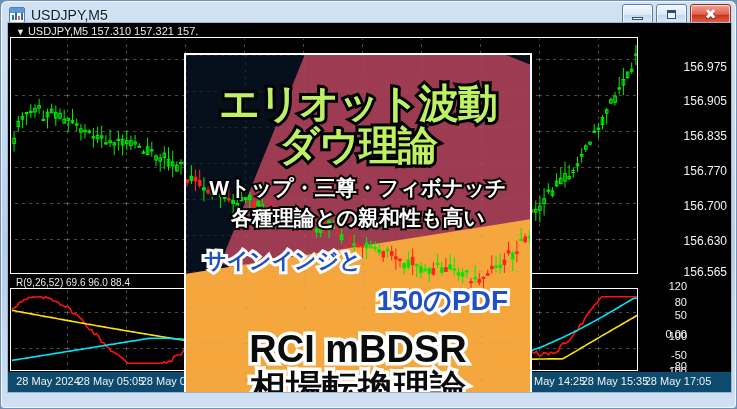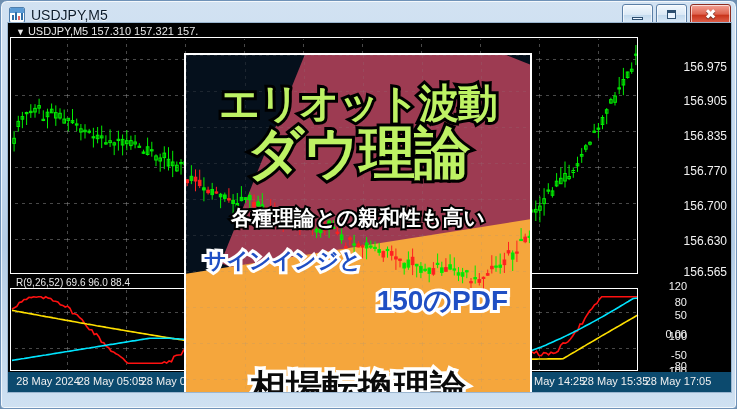--- a/index.html
+++ b/index.html
@@ -828,23 +828,25 @@
               <rect x="442.3" y="35.0" width="2.6" height="5.5" fill="#ff2020" stroke="#ff2020"></rect>
               <line x1="447.7" y1="25.4" x2="447.7" y2="36.8" stroke="#00ef00"></line>
               <rect x="446.4" y="32.2" width="2.6" height="2.1" fill="#0ad60a" stroke="#00ef00"></rect>
               <line x1="451.9" y1="8.0" x2="451.9" y2="28.1" stroke="#ff2020"></line>
               <rect x="450.6" y="17.1" width="2.6" height="1.2" fill="#ff2020" stroke="#ff2020"></rect>
             </g>
         </svg>
 
         <div class="promo-text">
           <div class="pt t-white" style="top:28px;font-size:40px;letter-spacing:-1px;">エリオット波動</div>
-          <div class="pt t-white" style="top:70px;font-size:56px;letter-spacing:-1px;">ダウ理論</div>
+          <div class="pt t-white" style="top:70px;font-size:40px;letter-spacing:-1px;">ダウ理論</div>
+          <div class="pt t-sub" style="top:122px;font-size:21px;">Wトップ・三尊・フィボナッチ</div>
           <div class="pt t-sub" style="top:152px;font-size:21px;">各種理論との親和性も高い</div>
           <div class="pt t-blue" style="top:195px;font-size:22px;text-align:left;padding-left:18px;box-sizing:border-box;">サインインジと</div>
           <div class="pt t-blue" style="top:232px;font-size:28px;text-align:right;padding-right:22px;box-sizing:border-box;">150のPDF</div>
+          <div class="pt t-black" style="top:275px;font-size:38px;">RCI mBDSR</div>
           <div class="pt t-black" style="top:315px;font-size:36px;">相場転換理論</div>
         </div>
       </div>
 
     </div>
   </div>
 </div>
 
 </body></html>

